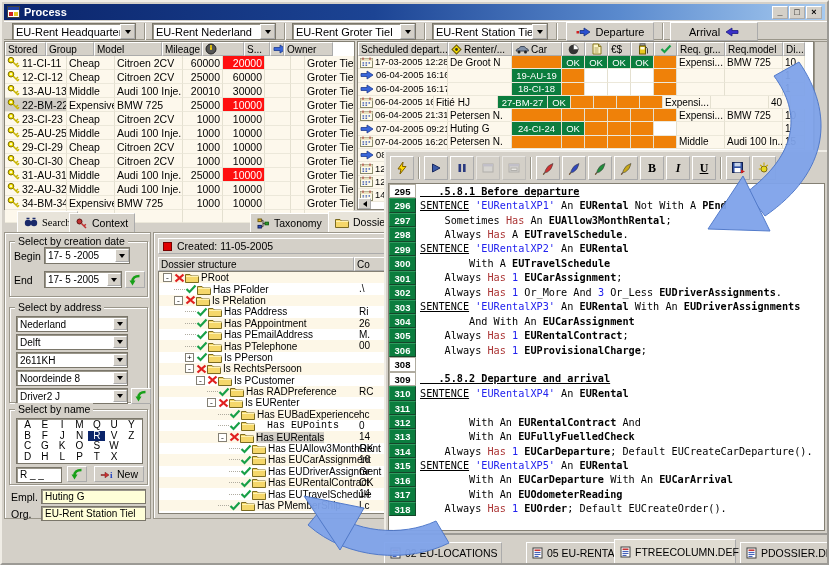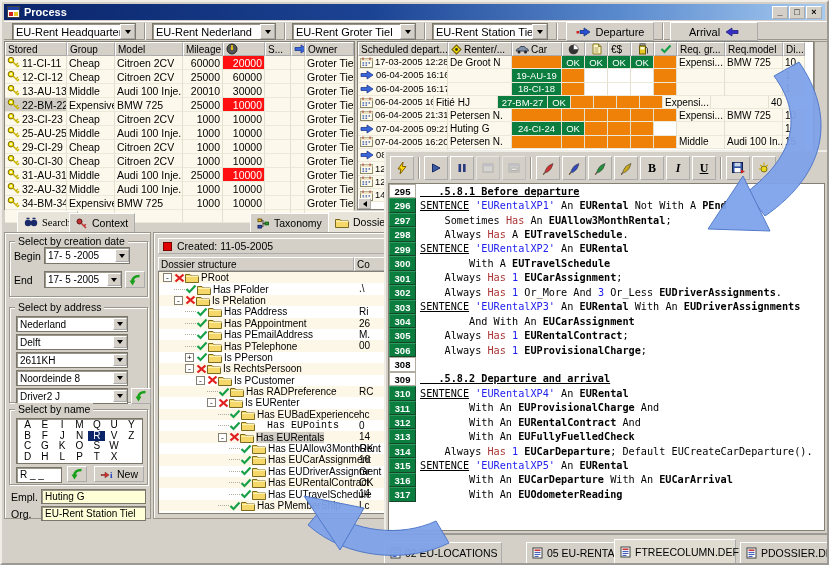--- a/index.html
+++ b/index.html
@@ -174,21 +174,21 @@
       <span class="ic" id="arr-icon">
           <svg width="14" height="10" viewBox="0 0 14 10" xmlns="http://www.w3.org/2000/svg">
             <path d="M13 3.5 h-6 V1 l-6 4 6 4 V6.5 h6 z" fill="#3a30c8" stroke="#1c1a80" stroke-width="0.8"></path>
           </svg>
         </span>
     </button>
   </div>
 
   <div class="gtable" id="cars-table" style="left:2px;top:39px;width:351px;height:169px;">
       <div class="trow">
-        <div class="hcell" style="width: 62px; height: 14px;">
+        <div class="hcell" style="width: 41px; height: 14px;">
           <span>Stored</span>
         </div>
         <div class="hcell" style="width: 48px; height: 14px;">
           <span>Group</span>
         </div>
         <div class="hcell" style="width: 68px; height: 14px;">
           <span>Model</span>
         </div>
         <div class="hcell" style="width: 40px; height: 14px;">
           <span>Mileage</span>
@@ -1457,21 +1457,20 @@
         <div class="cl">
           <span class="ln w">309</span>
           <span class="ct"><span class="code-h">   .5.8.2 Departure and arrival</span></span>
         </div>
         <div class="cl">
           <span class="ln">310</span>
           <span class="ct"><span class="code-s">SENTENCE</span> <span class="code-q">'EURentalXP4'</span> An <span class="code-e">EURental</span></span>
         </div>
         <div class="cl">
           <span class="ln">311</span>
-          <span class="ct">        With An <span class="code-e">EUProvisionalCharge</span> And</span>
         </div>
         <div class="cl">
           <span class="ln">312</span>
           <span class="ct">        With An <span class="code-e">EURentalContract</span> And</span>
         </div>
         <div class="cl">
           <span class="ln">313</span>
           <span class="ct">        With An <span class="code-e">EUFullyFuelledCheck</span></span>
         </div>
         <div class="cl">
@@ -1482,20 +1481,24 @@
           <span class="ln">315</span>
           <span class="ct"><span class="code-s">SENTENCE</span> <span class="code-q">'EURentalXP5'</span> An <span class="code-e">EURental</span></span>
         </div>
         <div class="cl">
           <span class="ln">316</span>
           <span class="ct">        With An <span class="code-e">EUCarDeparture</span> With An <span class="code-e">EUCarArrival</span></span>
         </div>
         <div class="cl">
           <span class="ln">317</span>
           <span class="ct">        With An <span class="code-e">EUOdometerReading</span></span>
+        </div>
+        <div class="cl">
+          <span class="ln">318</span>
+          <span class="ct">    Always <span class="code-has">Has</span> <span class="code-n">1</span> <span class="code-e">EUOrder</span>; Default EUCreateOrder().</span>
         </div>
       </div>
   </div>
 
   <div id="file-tabs">
       <div class="ftab" style="left: 382px; width: 118px;">
         <span class="ic">
           <svg width="11" height="12" viewBox="0 0 11 12" xmlns="http://www.w3.org/2000/svg">
             <rect x="1" y="1" width="9" height="10" fill="#fff" stroke="#404040"></rect>
             <path d="M2.5 3.2 h6" stroke="#c02020" stroke-width="1.4"></path>

